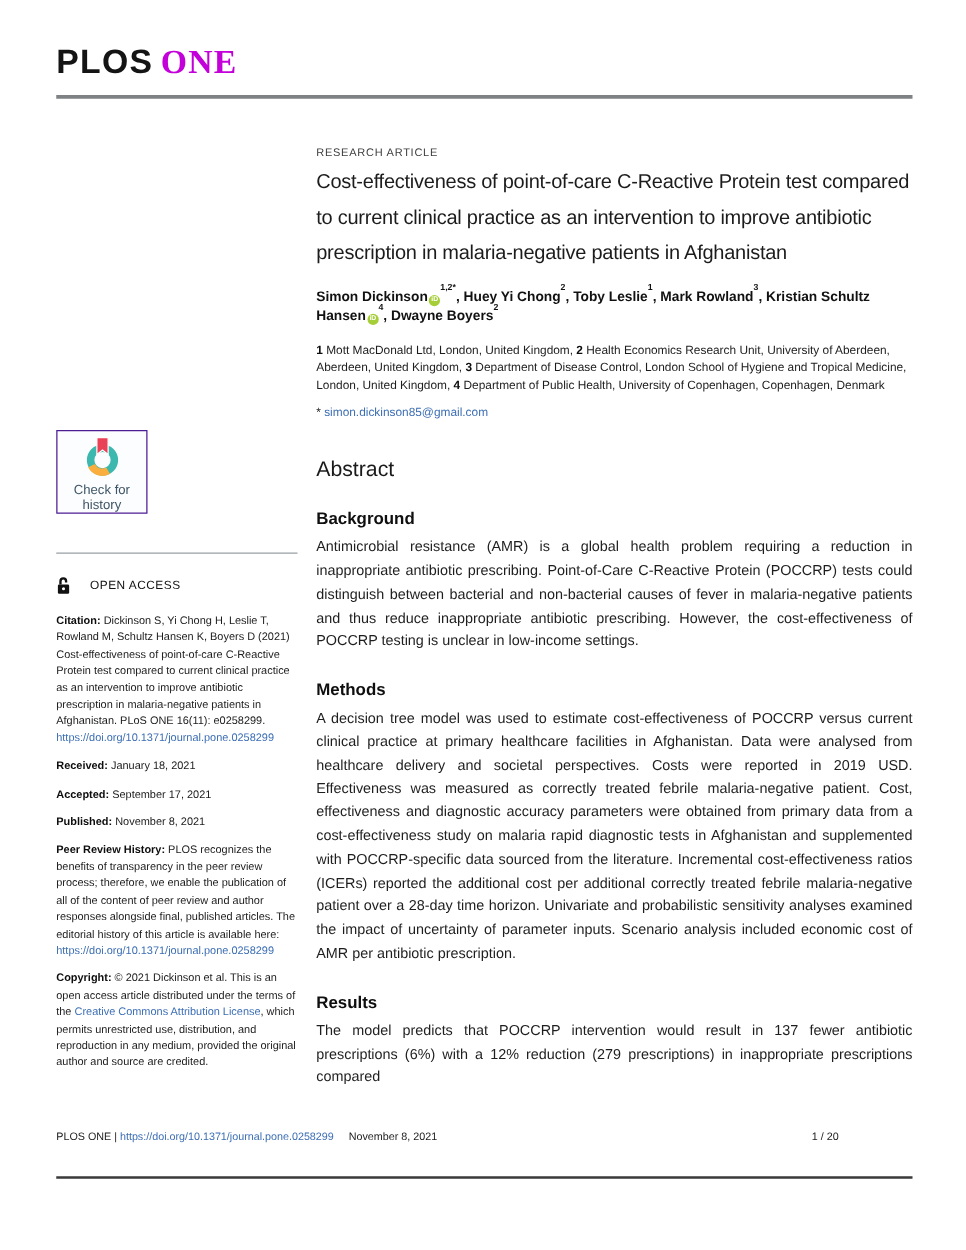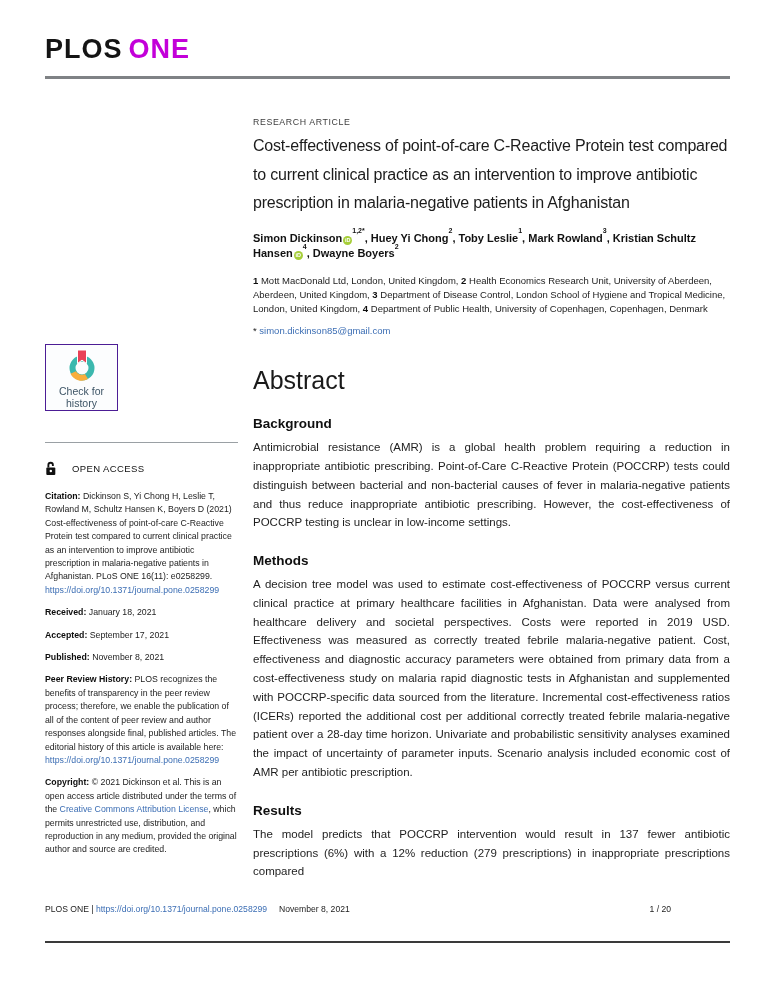--- a/index.html
+++ b/index.html
@@ -2,21 +2,21 @@
 <html style="--brand: #c300d9; --link: #3c6eb4; --orcid: #a6ce39;"><head>
 <meta charset="utf-8">
 <style>
   * { margin: 0; padding: 0; box-sizing: border-box; }
   html, body { background: #ffffff; }
   body { font-family: "Liberation Sans", "DejaVu Sans", sans-serif; color: #1f1f1f; }
   .page { position: relative; width: 773px; height: 1000px; margin: 0 auto; background: #fff; overflow: hidden; }
 
   
   .logo { position: absolute; left: 45px; top: 34px; font-size: 27px; font-weight: 700; letter-spacing: 1px; color: #141414; }
-  .logo .one { color: var(--brand, #c300d9); margin-left: 6px; }
+  .logo .one { color: var(--brand, #c300d9); margin-left: 6px; font-family: Liberation Serif, serif; }
   .header-rule { position: absolute; left: 45px; top: 76px; width: 685px; height: 3px; background: #7f8285; }
 
   
   .footer-rule { position: absolute; left: 45px; top: 941px; width: 685px; height: 2px; background: #3a3a3a; }
   .footer-row { position: absolute; left: 45px; top: 904px; width: 626px; font-size: 8.6px; color: #1c1c1c; }
   .footer-row .doi { color: var(--link, #3c6eb4); text-decoration: none; }
   .footer-row .date { margin-left: 12px; }
   .footer-row .pageno { float: right; text-align: center; }
 
   
@@ -38,21 +38,21 @@
   .eyebrow { font-size: 8.8px; letter-spacing: 0.6px; color: #3d3d3d; }
   .title { margin-top: 5px; font-size: 16px; line-height: 28.5px; font-weight: 400; letter-spacing: -0.2px; color: #1c1c1c; }
   .authors { margin-top: 13px; font-size: 11px; line-height: 15.5px; font-weight: 700; color: #111; }
   .authors sup, .affil sup { font-size: 7px; line-height: 0; position: relative; top: -3.5px; font-weight: 700; }
   .orcid { display: inline-block; width: 9px; height: 9px; border-radius: 50%; background: var(--orcid, #a6ce39); color: #fff; font-size: 5.5px; line-height: 9.5px; text-align: center; font-weight: 700; vertical-align: 0px; margin-left: 1px; cursor: pointer; }
   .orcid::after { content: "iD"; }
   .affil { margin-top: 12px; font-size: 9.5px; line-height: 14.2px; color: #1c1c1c; }
   .affil b { font-weight: 700; color: #0d0d0d; }
   .email-row { margin-top: 9px; font-size: 9.5px; color: #1c1c1c; }
   .email-row a { color: var(--link, #3c6eb4); text-decoration: none; }
-  .abstract-h { margin-top: 30px; font-size: 25px; font-weight: 400; color: #1a1a1a; }
+  .abstract-h { margin-top: 30px; font-size: 17px; font-weight: 400; color: #1a1a1a; }
   .sec-h { margin-top: 21px; font-size: 13.5px; font-weight: 700; color: #0f0f0f; }
   .body-p { margin-top: 7px; font-size: 11.5px; line-height: 18.8px; color: #1e1e1e; text-align: justify; }
 </style>
 </head>
 <body>
 
 <div class="page">
 
   <div class="logo">
     <span>PLOS</span><span class="one">ONE</span>

